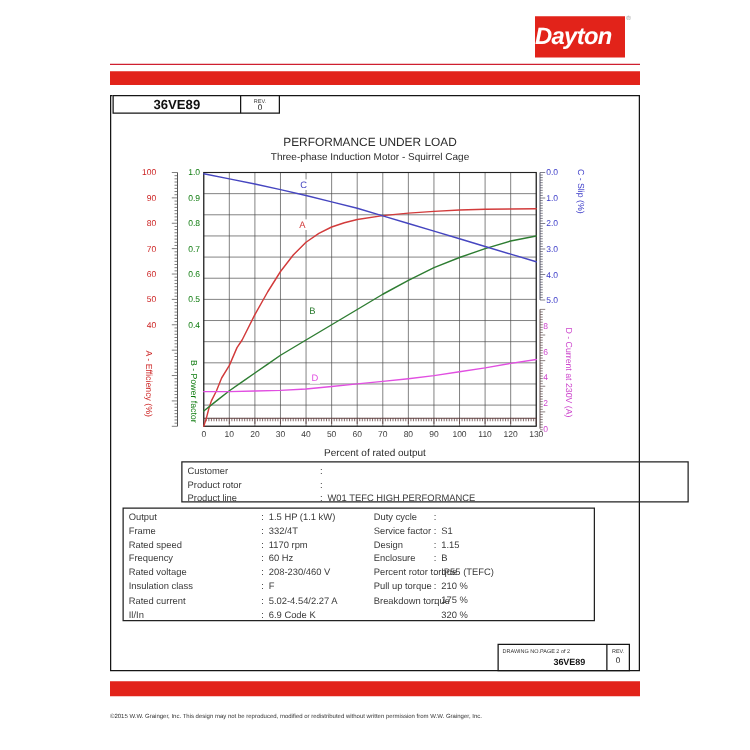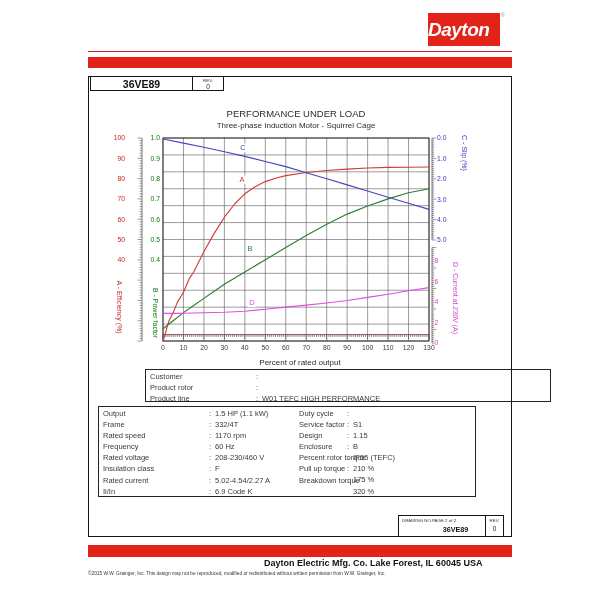--- a/index.html
+++ b/index.html
@@ -576,16 +576,15 @@
       <div class="draw-div"></div>
       <div class="draw-no-label">DRAWING NO.</div>
       <div class="draw-page">PAGE 2 of 2</div>
       <div class="draw-num">36VE89</div>
       <div class="draw-rev-l">REV.</div>
       <div class="draw-rev-v">0</div>
     </div>
   </div>
 
   <div class="foot-bar"></div>
-  <div class="foot-co">Dayton Electric Mfg. Co.   Lake Forest, IL   60045   USA</div>
   <div class="foot-copy">©2015 W.W. Grainger, Inc.   This design may not be reproduced, modified or redistributed without written permission from W.W. Grainger, Inc.</div>
 
 </div>
 
 </body></html>

